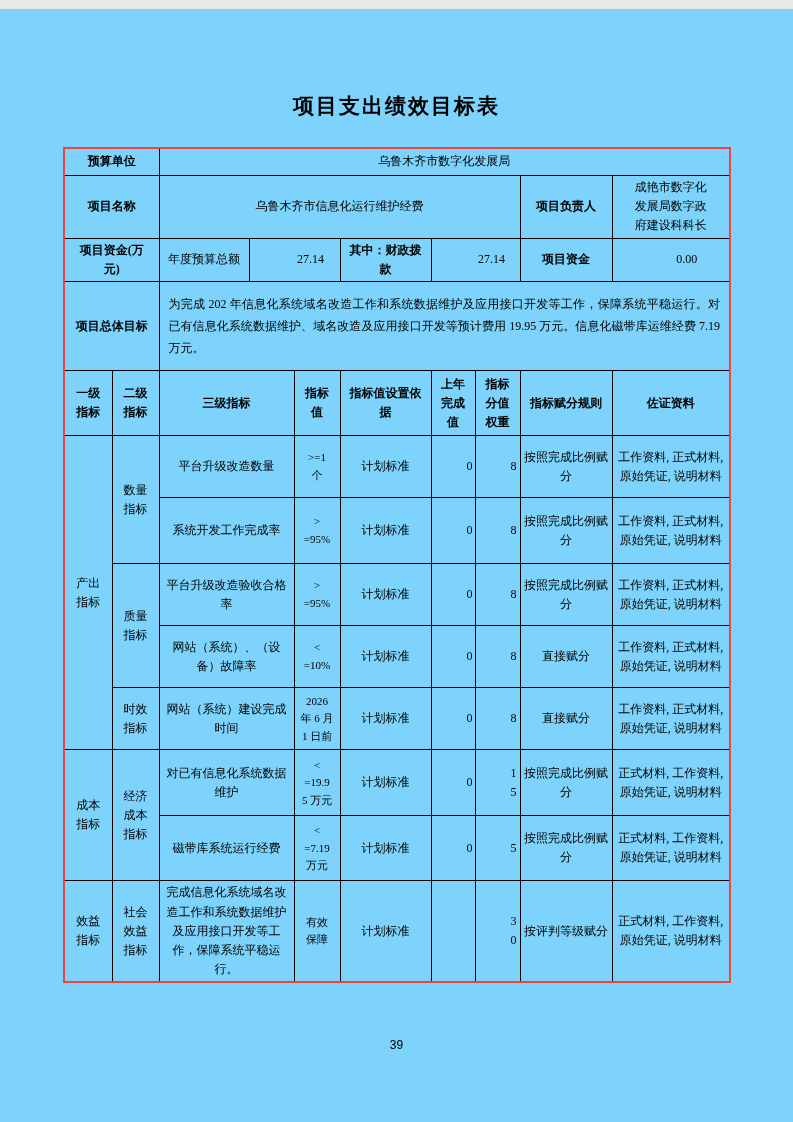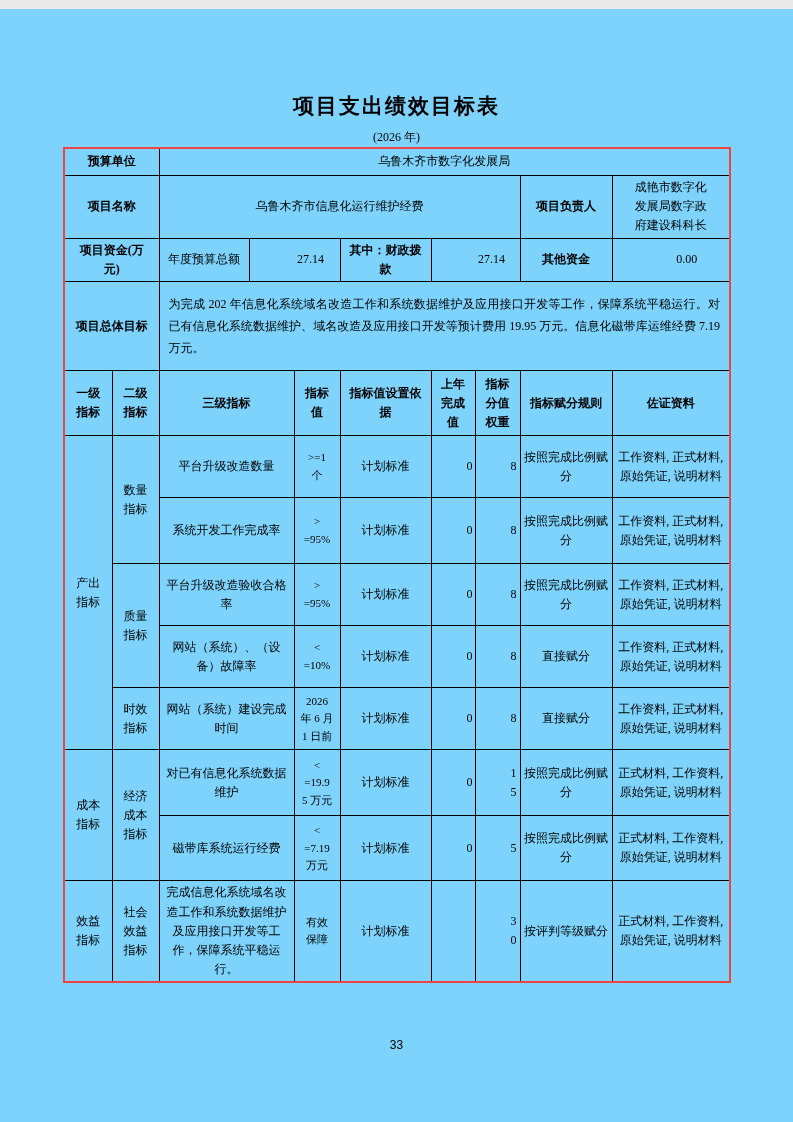--- a/index.html
+++ b/index.html
@@ -49,21 +49,20 @@
     text-align:center; font-size:12px;
     font-family:"Liberation Sans","DejaVu Sans",sans-serif;
   }
 </style>
 </head>
 <body>
 
 <div class="page">
 
   <div class="doc-title">项目支出绩效目标表</div>
-  <div class="doc-subtitle">(2026 年)</div>
 
   <table class="main">
     <colgroup>
       <col style="width:48px">
         <col style="width:47px">
         <col style="width:90px">
       <col style="width:45px">
         <col style="width:46px">
         <col style="width:91px">
       <col style="width:44px">
@@ -88,21 +87,21 @@
     </tr>
 
     <tr style="height:40px">
       <td colspan="2" class="lbl">项目资金(万
 元)</td>
       <td>年度预算总额</td>
       <td colspan="2" class="num">27.14</td>
       <td class="lbl">其中：财政拨
 款</td>
       <td colspan="2" class="num">27.14</td>
-      <td class="lbl">其他资金</td>
+      <td class="lbl">项目资金</td>
       <td class="num">0.00</td>
     </tr>
 
     <tr style="height:67px">
       <td colspan="2" class="lbl">项目总体目标</td>
       <td colspan="8" class="goal">为完成 202 年信息化系统域名改造工作和系统数据维护及应用接口开发等工作，保障系统平稳运行。对已有信息化系统数据维护、域名改造及应用接口开发等预计费用 19.95 万元。信息化磁带库运维经费 7.19 万元。</td>
     </tr>
 
     <tr style="height:65px">
       <td class="lbl">一级
@@ -228,15 +227,15 @@
 保障</td>
       <td>计划标准</td>
       <td class="num"></td>
       <td class="num">30</td>
       <td>按评判等级赋分</td>
       <td>正式材料, 工作资料, 原始凭证, 说明材料</td>
     </tr>
   </tbody>
     </table>
 
-  <div class="page-number">33</div>
+  <div class="page-number">39</div>
 
 </div>
 
 </body></html>

